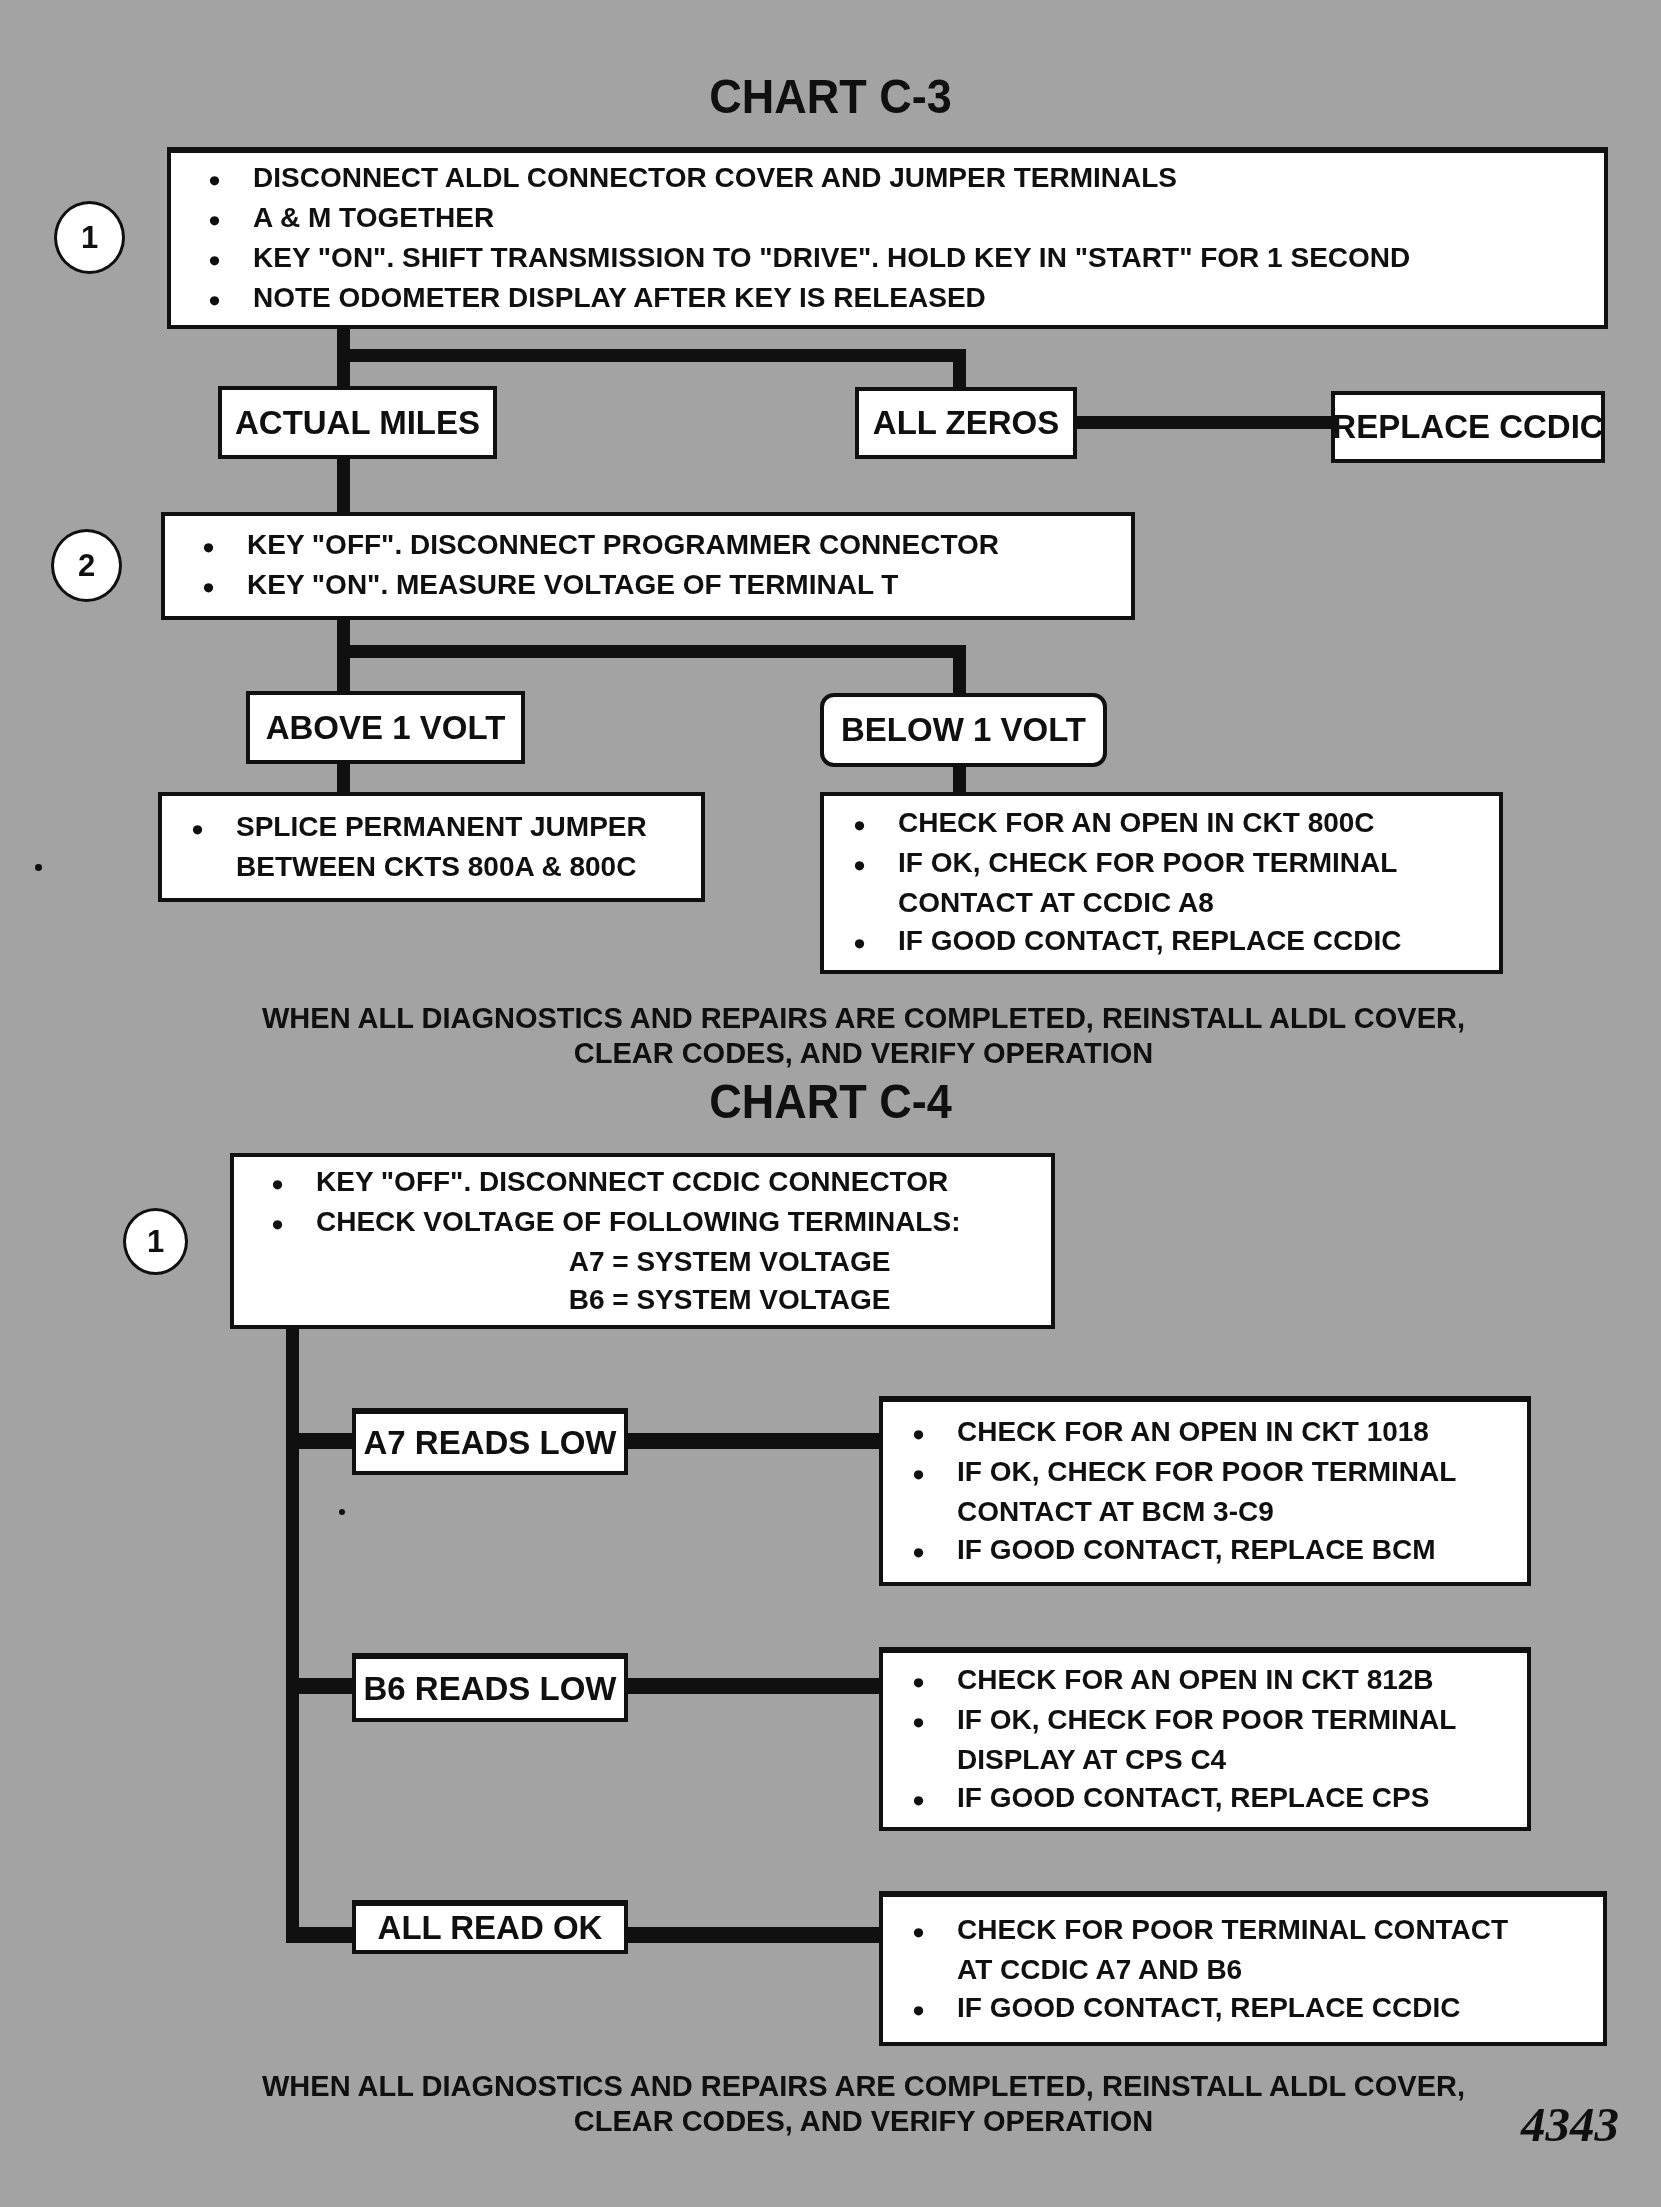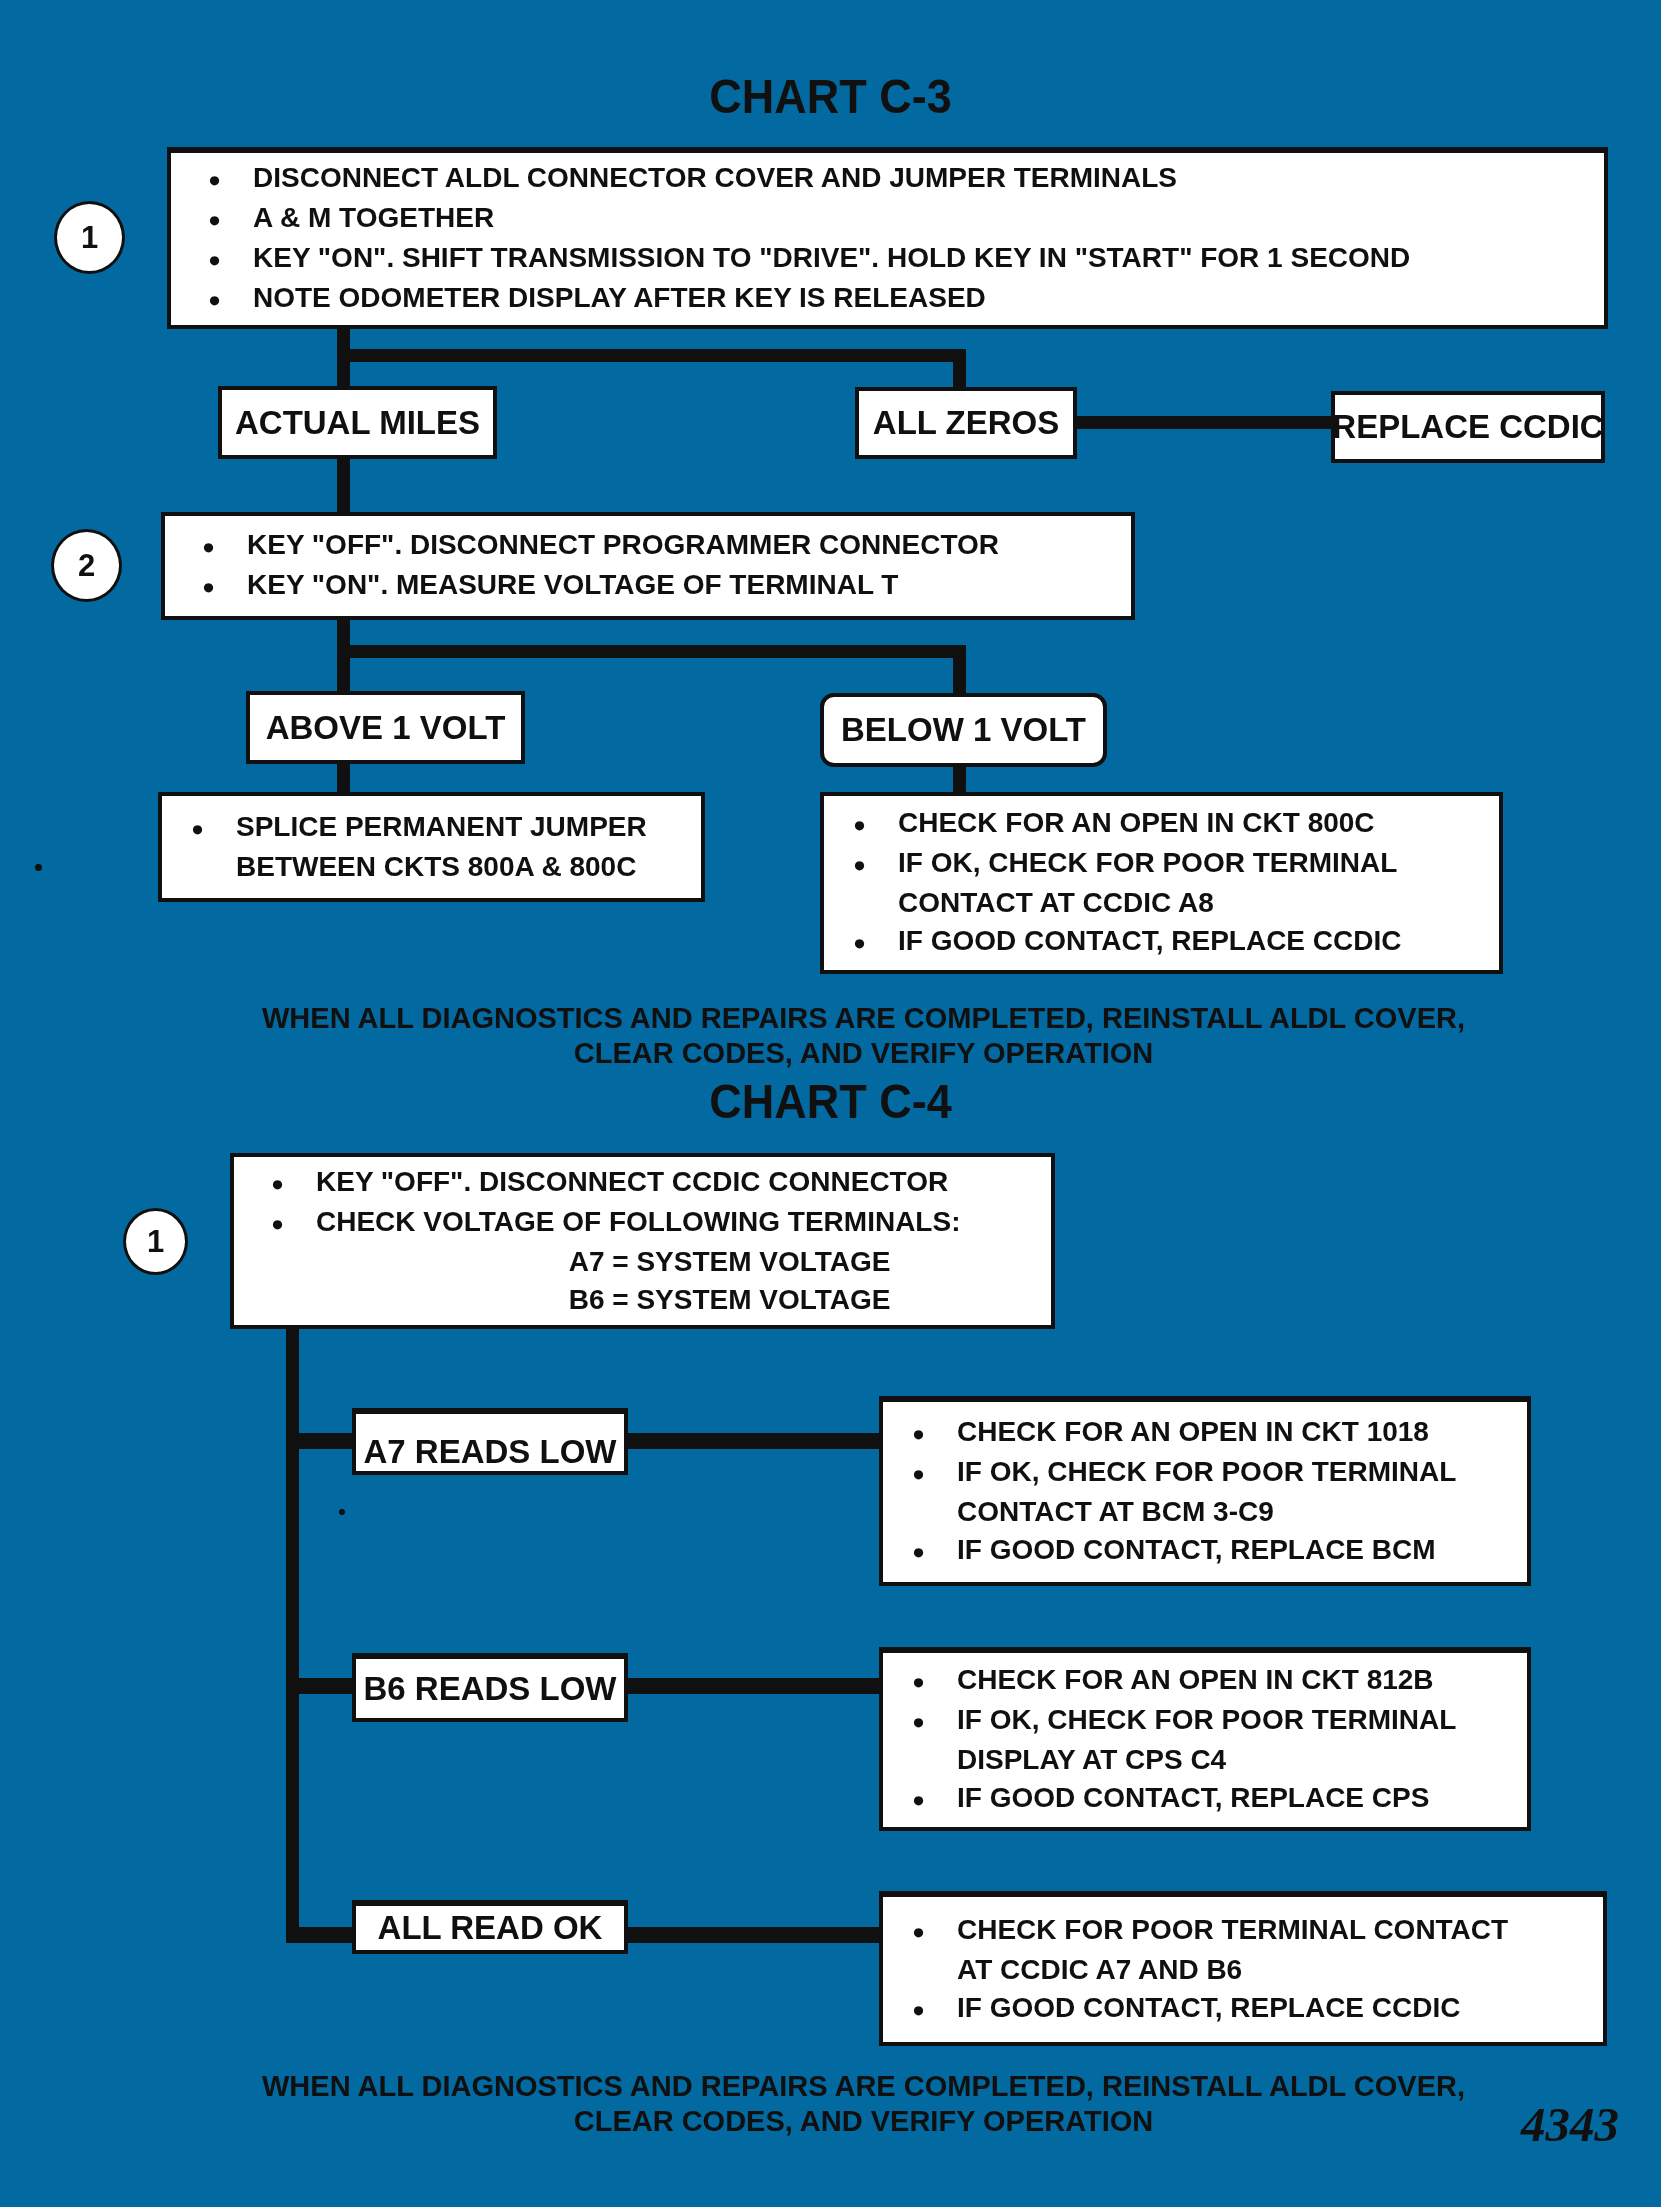--- a/index.html
+++ b/index.html
@@ -1,17 +1,17 @@
 <!DOCTYPE html>
 <html><head>
 <meta charset="utf-8">
 <style>
   html,body{margin:0;padding:0;background:#e8e8e8;}
   #canvas{
-    position:relative;width:1661px;height:2207px;background:#0369a1;
+    position:relative;width:1661px;height:2207px;background:#a3a3a3;
     font-family:"Liberation Sans",sans-serif;color:#101010;overflow:hidden;
   }
   .chart-title{
     position:absolute;left:0;width:1661px;text-align:center;
     font-size:45px;font-weight:700;letter-spacing:0px;transform:scaleY(1.08);
   }
   .box{position:absolute;background:#fff;border:4.9px solid #101010;box-sizing:border-box;}
   .stepbox{display:flex;flex-direction:column;justify-content:center;padding-left:37px;padding-right:9.8px;}
   .labelbox{display:flex;align-items:center;justify-content:center;font-size:33px;font-weight:700;white-space:nowrap;}
   .actionbox{display:flex;flex-direction:column;justify-content:center;padding-left:29px;padding-right:7.8px;}
@@ -155,21 +155,21 @@
       <span>A7 = SYSTEM VOLTAGE</span>
     </div>
     <div class="line ind">
       <span>B6 = SYSTEM VOLTAGE</span>
     </div>
   </div>
 
   <div class="bar" style="left:286px;top:1329px;width:12.7px;height:614px;"></div>
 
   <div class="bar" style="left:286px;top:1433px;width:593px;height:15.7px;"></div>
-  <div class="box labelbox" style="left:352px;top:1408px;width:276px;height:67px;border-top-width:6.9px;align-items:flex-end;">
+  <div class="box labelbox" style="left:352px;top:1408px;width:276px;height:67px;border-top-width:6.9px;">
     <span>A7 READS LOW</span>
   </div>
   <div class="box actionbox" style="left:879px;top:1396px;width:652px;height:190px;border-top-width:6.9px;">
     <div class="line">
       <span class="blt">●</span>
       <span>CHECK FOR AN OPEN IN CKT 1018</span>
     </div>
     <div class="line">
       <span class="blt">●</span>
       <span>IF OK, CHECK FOR POOR TERMINAL</span>

